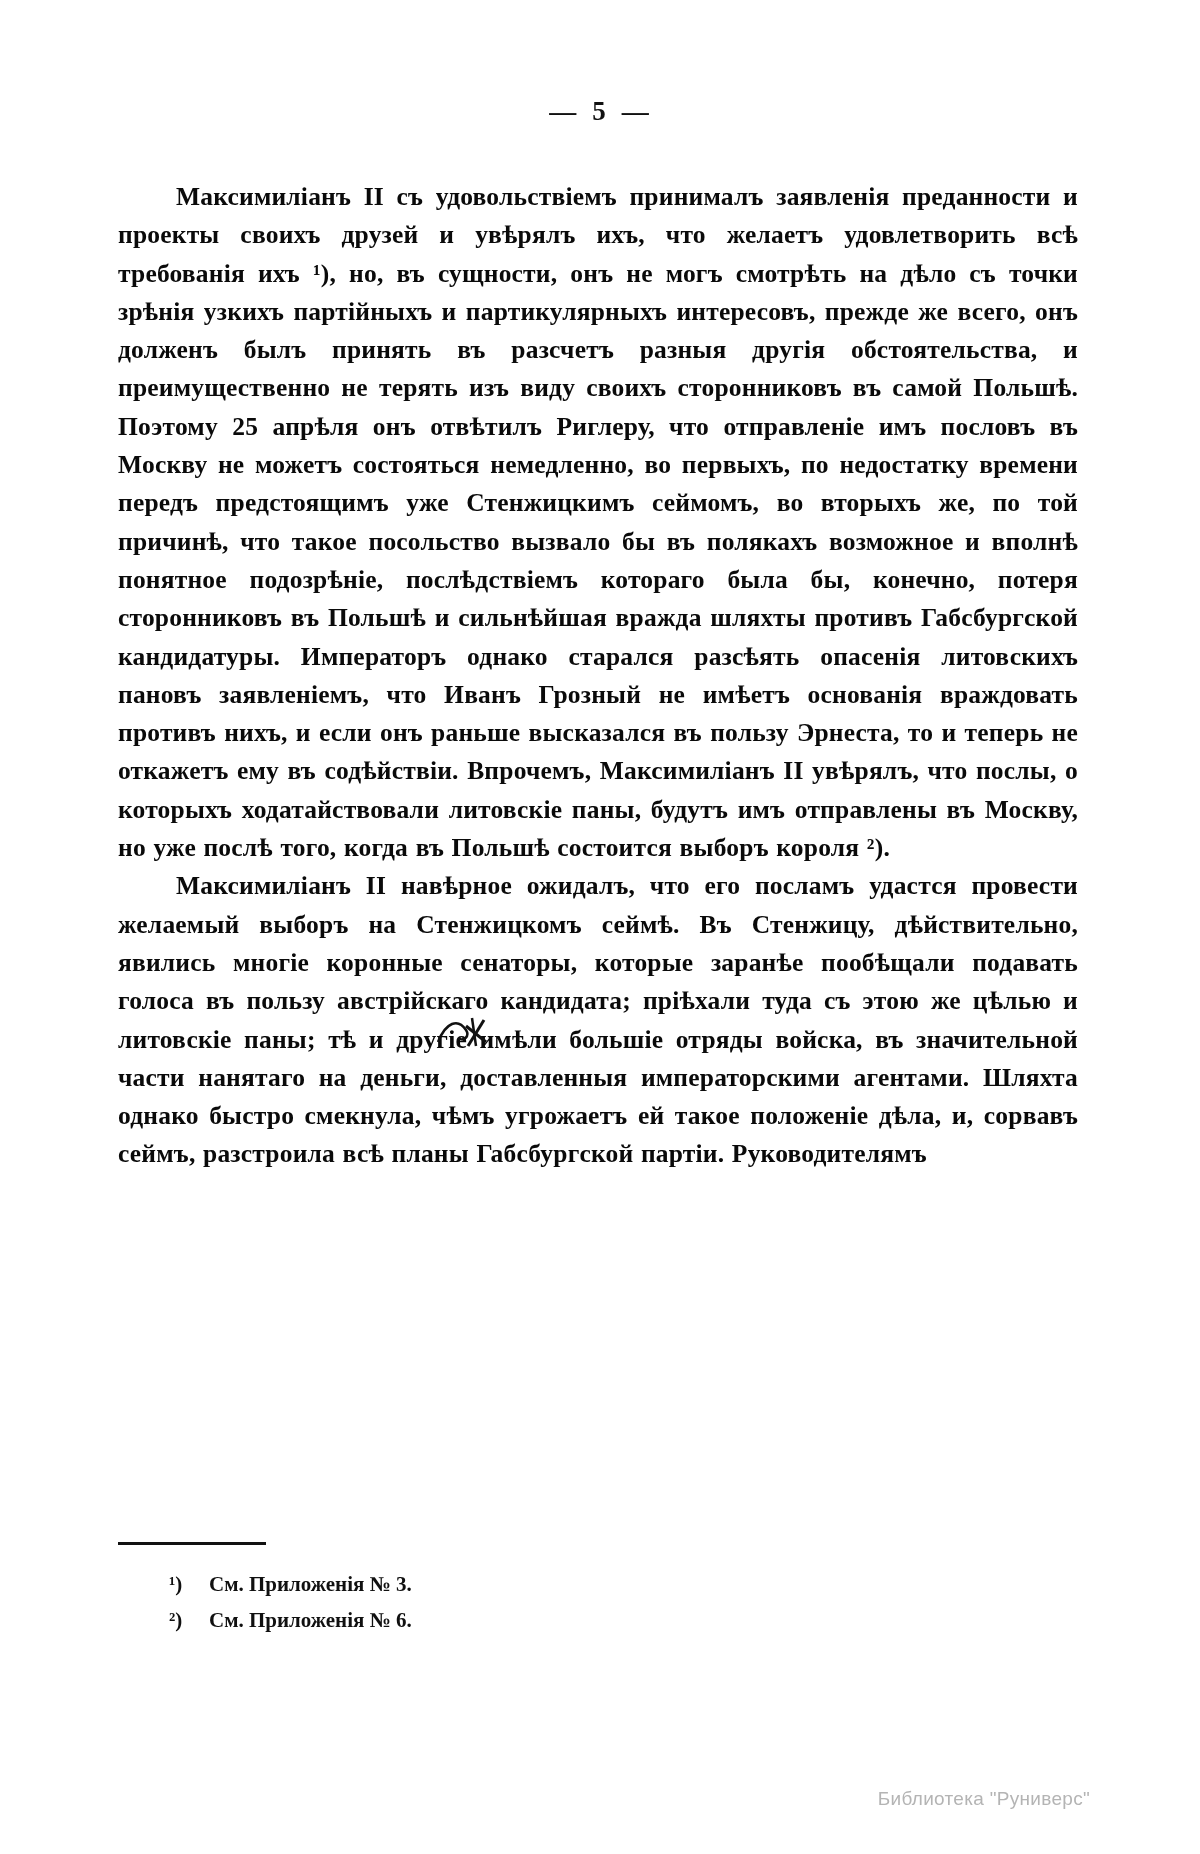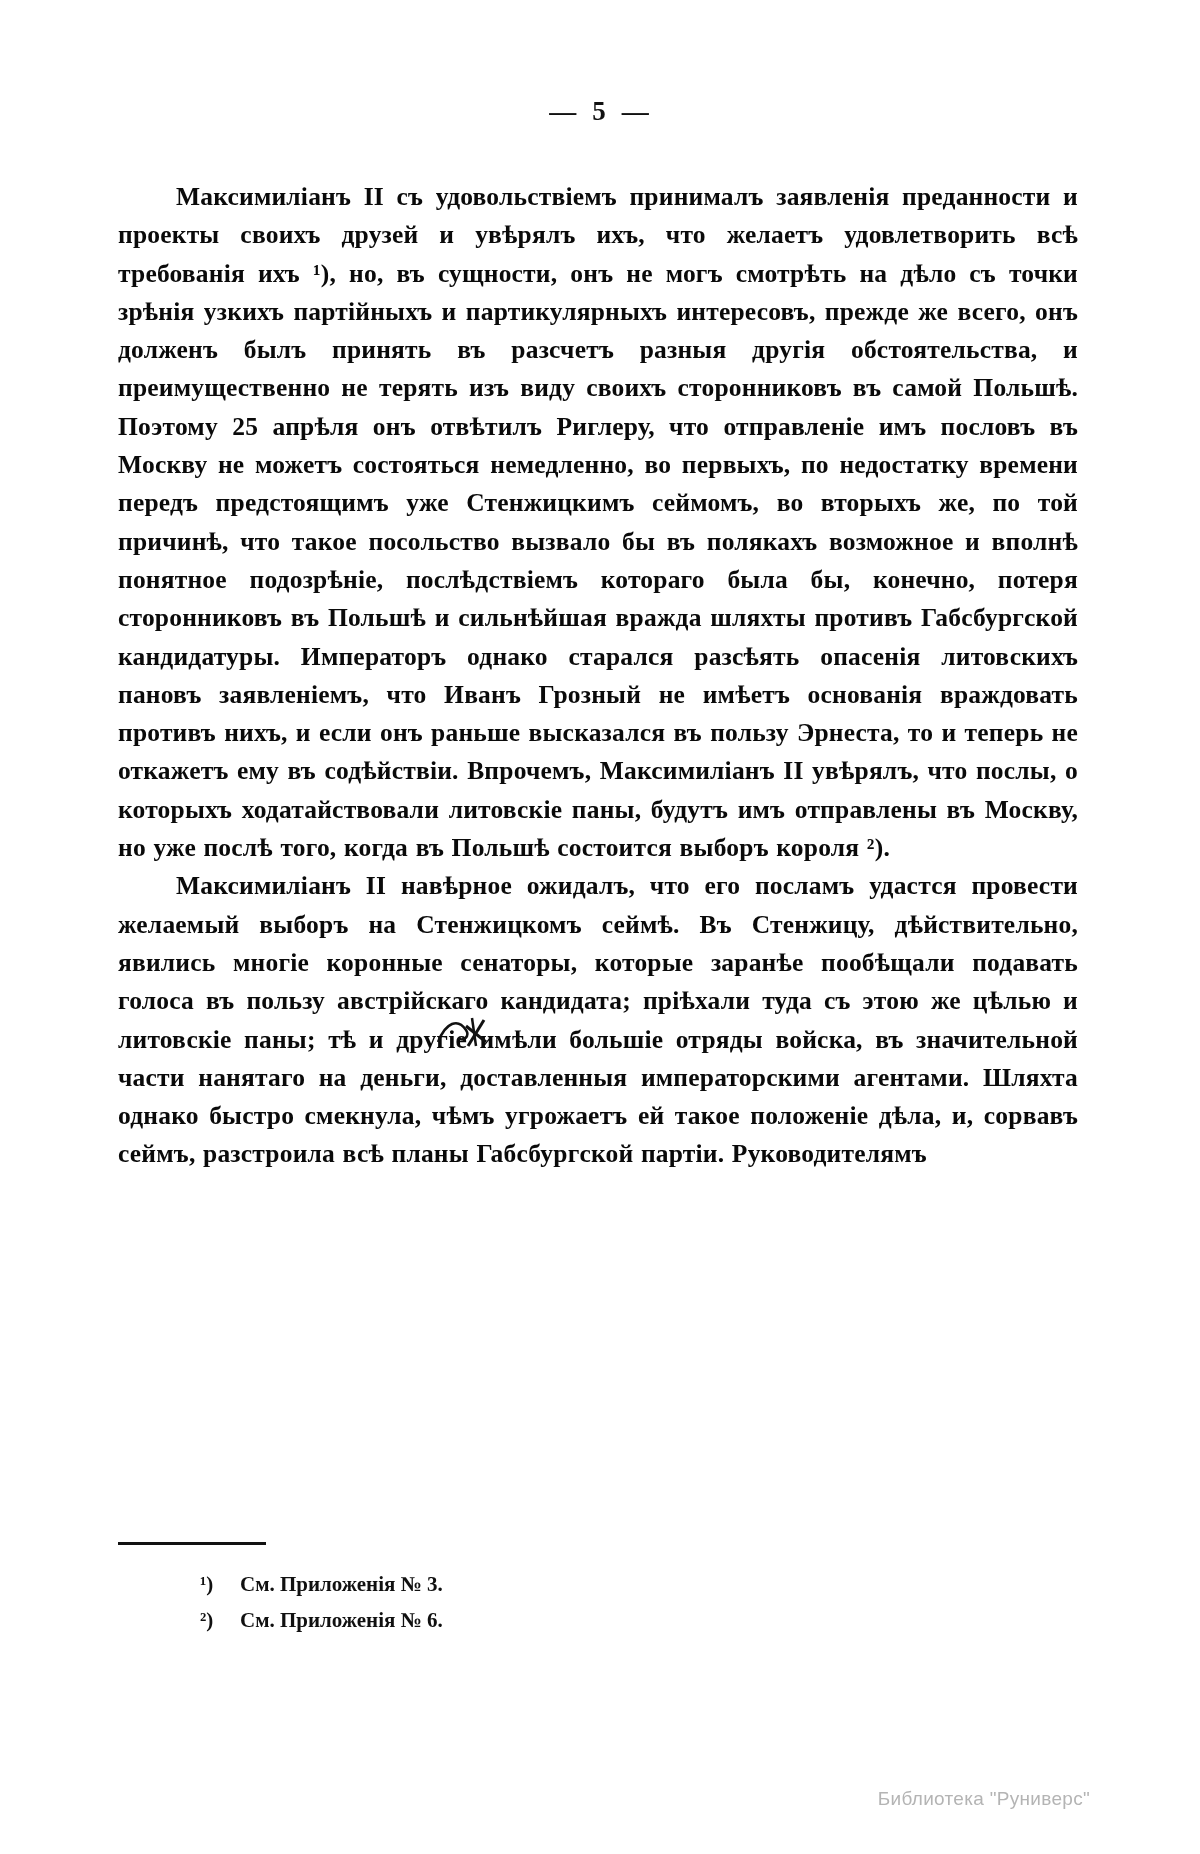--- a/index.html
+++ b/index.html
@@ -76,21 +76,21 @@
   .footnote-rule {
     position: absolute;
     left: 118px;
     top: 1542px;
     width: 148px;
     height: 0;
     border-top: 3px solid #111111;
   }
   .footnotes {
     position: absolute;
-    left: 200px;
+    left: 169px;
     top: 1566px;
     width: 700px;
   }
   .footnote {
     font-size: 21px;
     line-height: 36px;
     font-weight: bold;
     font-family: "Liberation Serif", serif;
     color: #101010;
     white-space: pre;

